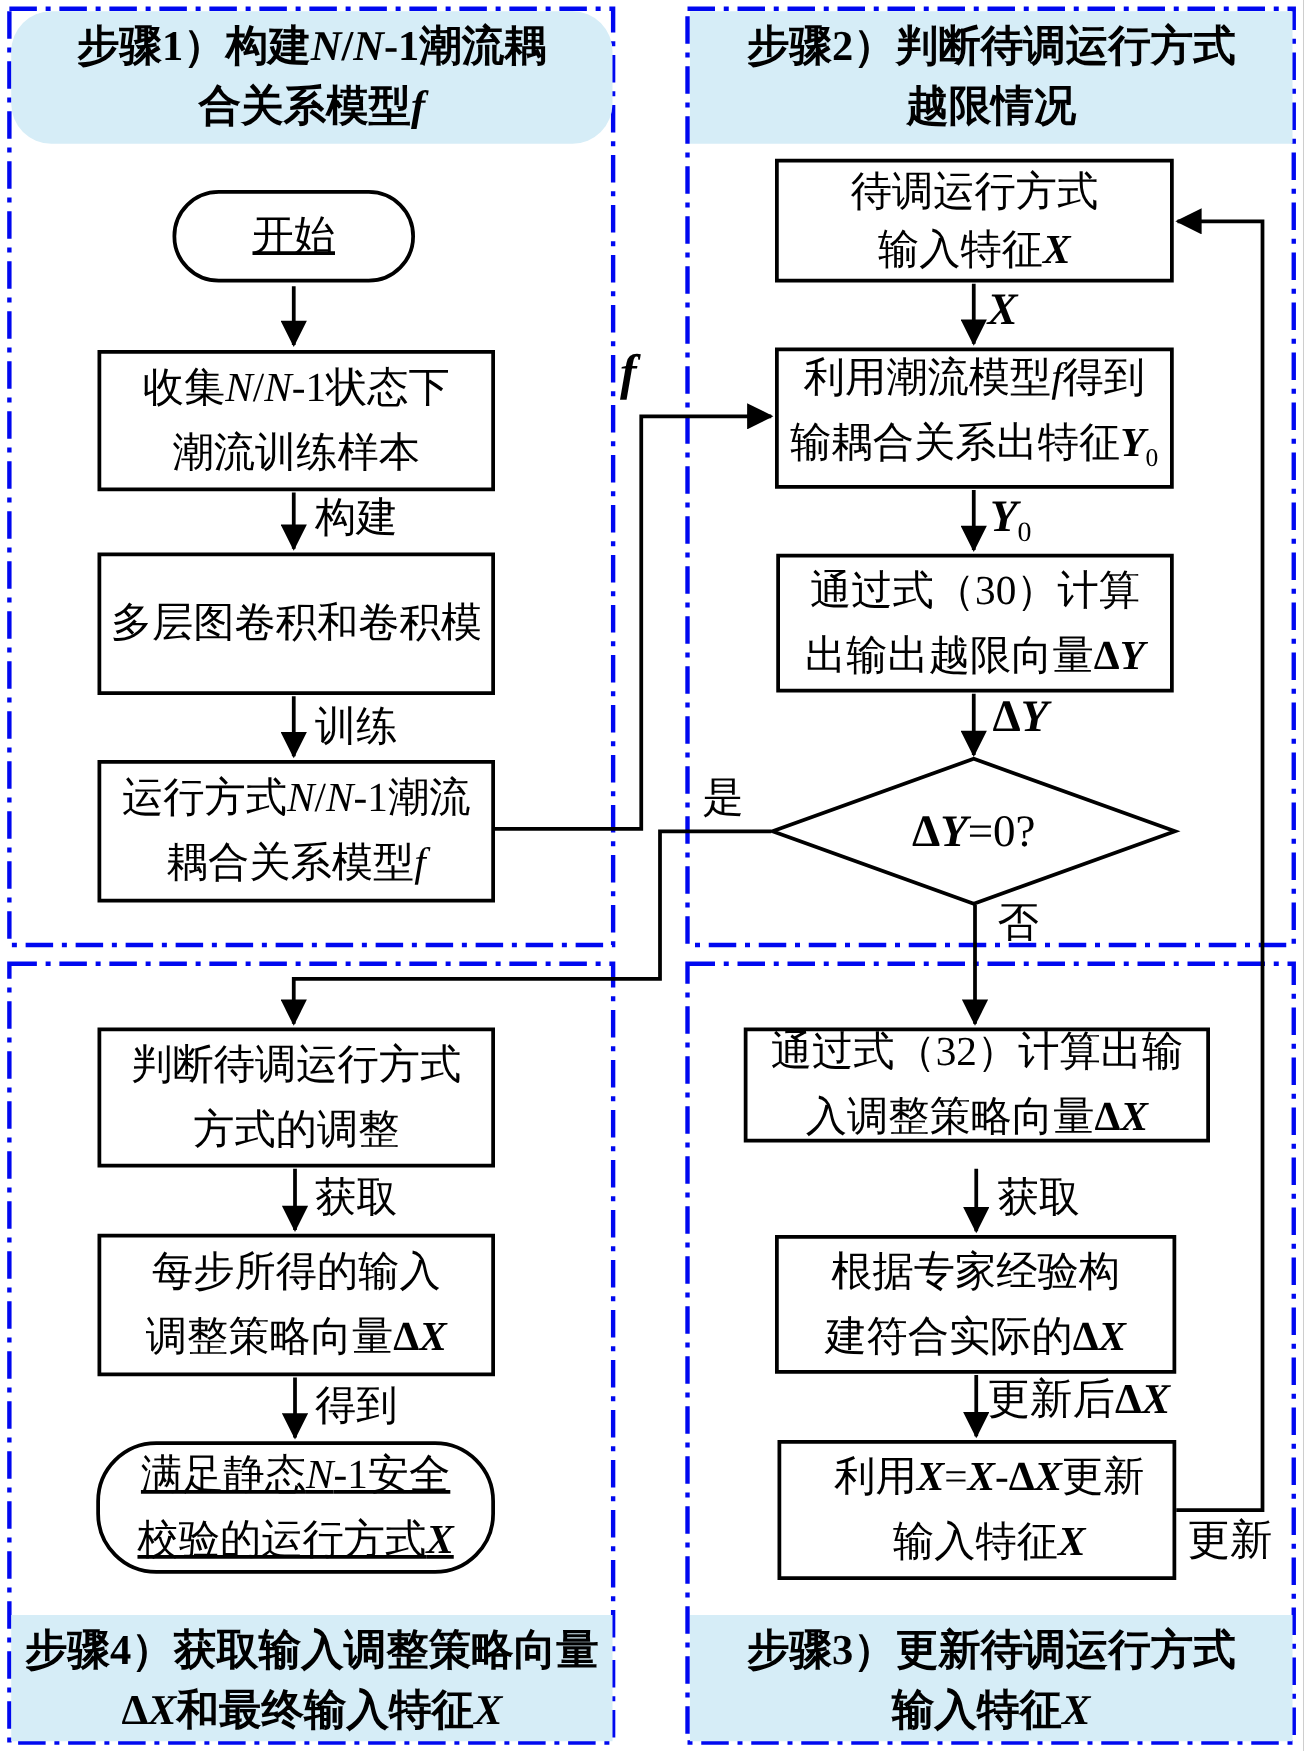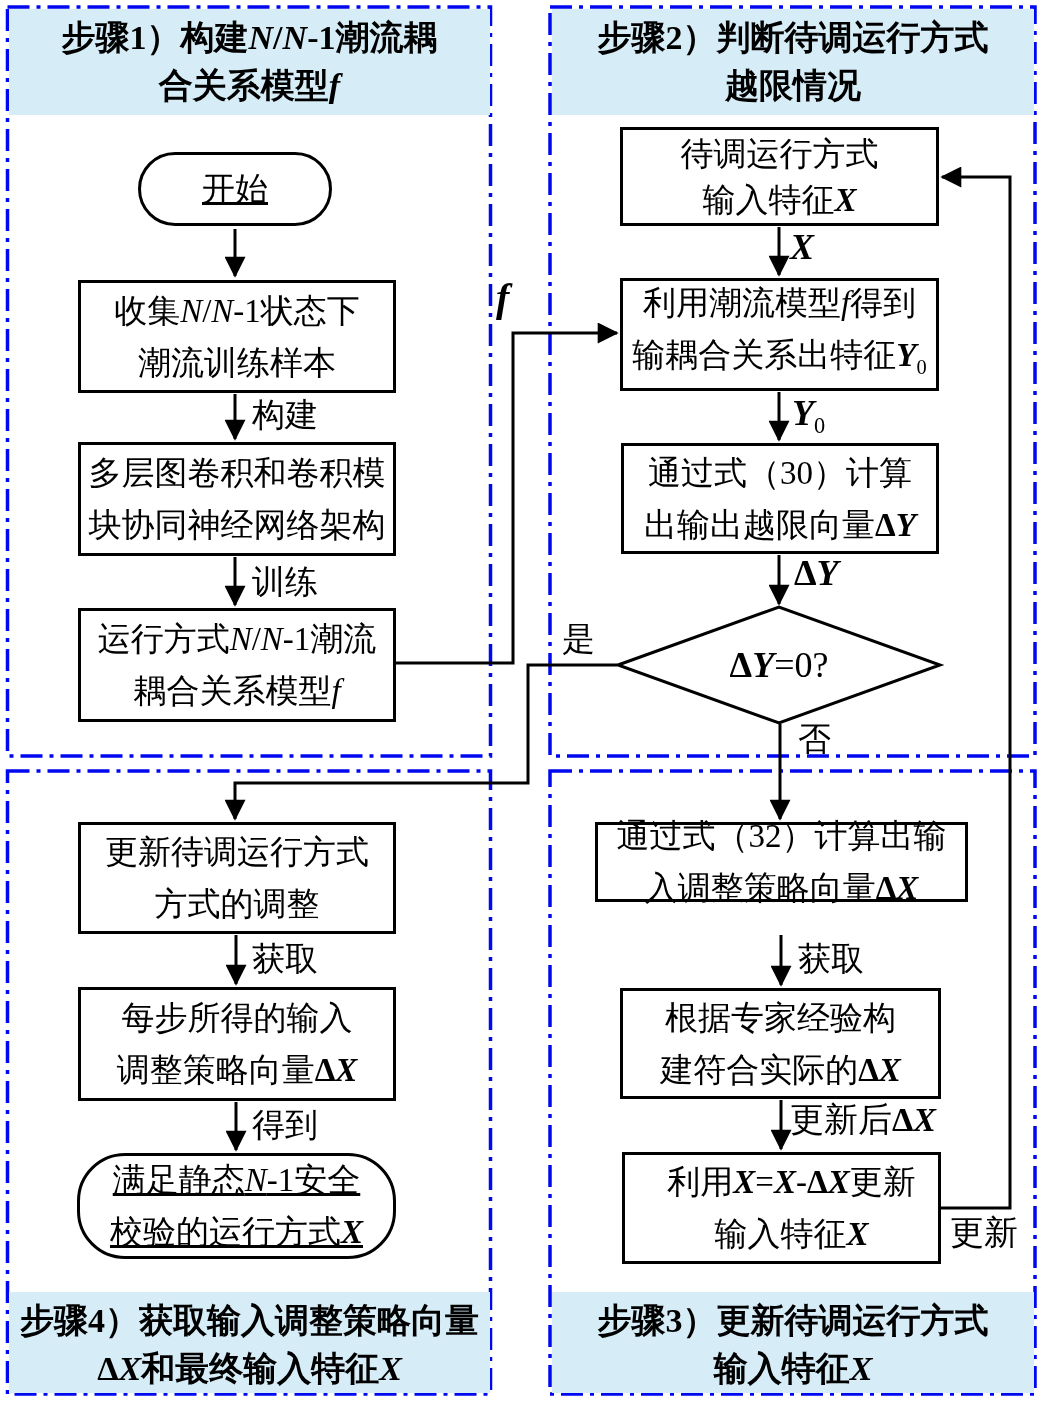--- a/index.html
+++ b/index.html
@@ -14,39 +14,39 @@
   }
   #layers{position:absolute;left:0;top:0;width:1043px;height:1401px;}
   .panel-rect{fill:none;stroke:var(--panel_border);stroke-width:3.5;stroke-dasharray:22 7 4 7;}
   .edge{fill:none;stroke:var(--line);stroke-width:3;}
   .diamond{fill:var(--node_bg);stroke:var(--line);stroke-width:3;}
   .band{
     position:absolute; background:var(--band_bg); text-align:center;
     font-size:34px; font-weight:bold; line-height:48px; padding-top:5px;
     box-sizing:border-box;
   }
-  #h-step1{left:9px;top:9px;width:481px;height:106px;}
+  #h-step1{left:9px;top:9px;width:481px;height:106px;border-radius:32px;}
   #h-step2{left:552px;top:9px;width:482px;height:106px;}
   #f-step4{left:9px;top:1292px;width:481px;height:101px;}
   #f-step3{left:552px;top:1292px;width:482px;height:101px;}
   .node{
     position:absolute; background:var(--node_bg); border:3px solid var(--line);
     box-sizing:border-box; display:flex; flex-direction:column;
     align-items:center; justify-content:center; text-align:right;
     font-size:33px; line-height:52px;
   }
   .terminator{border-radius:48px;text-decoration:underline;}
   #n-start{left:138px;top:152px;width:194px;height:74px;border-radius:37px;}
   #n-collect{left:78px;top:280px;width:318px;height:113px;}
   #n-arch{left:78px;top:442px;width:318px;height:114px;}
   #n-model{left:78px;top:608px;width:318px;height:114px;}
   #n-input{left:620px;top:127px;width:319px;height:99px;line-height:46px;}
   #n-flow{left:620px;top:278px;width:319px;height:113px;}
   #n-calc30{left:621px;top:443px;width:318px;height:111px;}
-  #n-calc32{left:595px;top:822px;width:373px;height:80px;}
+  #n-calc32{left:595px;top:822px;width:373px;height:92px;}
   #n-expert{left:620px;top:988px;width:321px;height:111px;}
   #n-update{left:622px;top:1152px;width:319px;height:112px;padding-left:20px;}
   #n-stop{left:78px;top:822px;width:318px;height:112px;}
   #n-stepvec{left:78px;top:987px;width:318px;height:114px;}
   #n-final{left:77px;top:1153px;width:319px;height:106px;}
   #d-label{
     position:absolute;left:618px;top:607px;width:322px;height:116px;
     display:flex;align-items:center;justify-content:center;font-size:36px;
   }
   .elabel{position:absolute;font-size:33px;line-height:34px;white-space:nowrap;}
@@ -120,21 +120,20 @@
 
   <div class="node terminator" id="n-start">
     <span>开始</span>
   </div>
   <div class="node" id="n-collect">
     <span>收集<i>N</i>/<i>N</i>-1状态下</span>
     <span>潮流训练样本</span>
   </div>
   <div class="node" id="n-arch">
     <span>多层图卷积和卷积模</span>
-    <span>块协同神经网络架构</span>
   </div>
   <div class="node" id="n-model">
     <span>运行方式<i>N</i>/<i>N</i>-1潮流</span>
     <span>耦合关系模型<i>f</i></span>
   </div>
   <div class="node" id="n-input">
     <span>待调运行方式</span>
     <span>输入特征<b><i>X</i></b></span>
   </div>
   <div class="node" id="n-flow">
@@ -152,21 +151,21 @@
   </div>
   <div class="node" id="n-expert">
     <span>根据专家经验构</span>
     <span>建符合实际的<b>Δ</b><b><i>X</i></b></span>
   </div>
   <div class="node" id="n-update">
     <span>利用<b><i>X</i></b>=<b><i>X</i></b>-<b>Δ</b><b><i>X</i></b>更新</span>
     <span>输入特征<b><i>X</i></b></span>
   </div>
   <div class="node" id="n-stop">
-    <span>更新待调运行方式</span>
+    <span>判断待调运行方式</span>
     <span>方式的调整</span>
   </div>
   <div class="node" id="n-stepvec">
     <span>每步所得的输入</span>
     <span>调整策略向量<b>Δ</b><b><i>X</i></b></span>
   </div>
   <div class="node terminator" id="n-final">
     <span>满足静态<i>N</i>-1安全</span>
     <span>校验的运行方式<b><i>X</i></b></span>
   </div>

